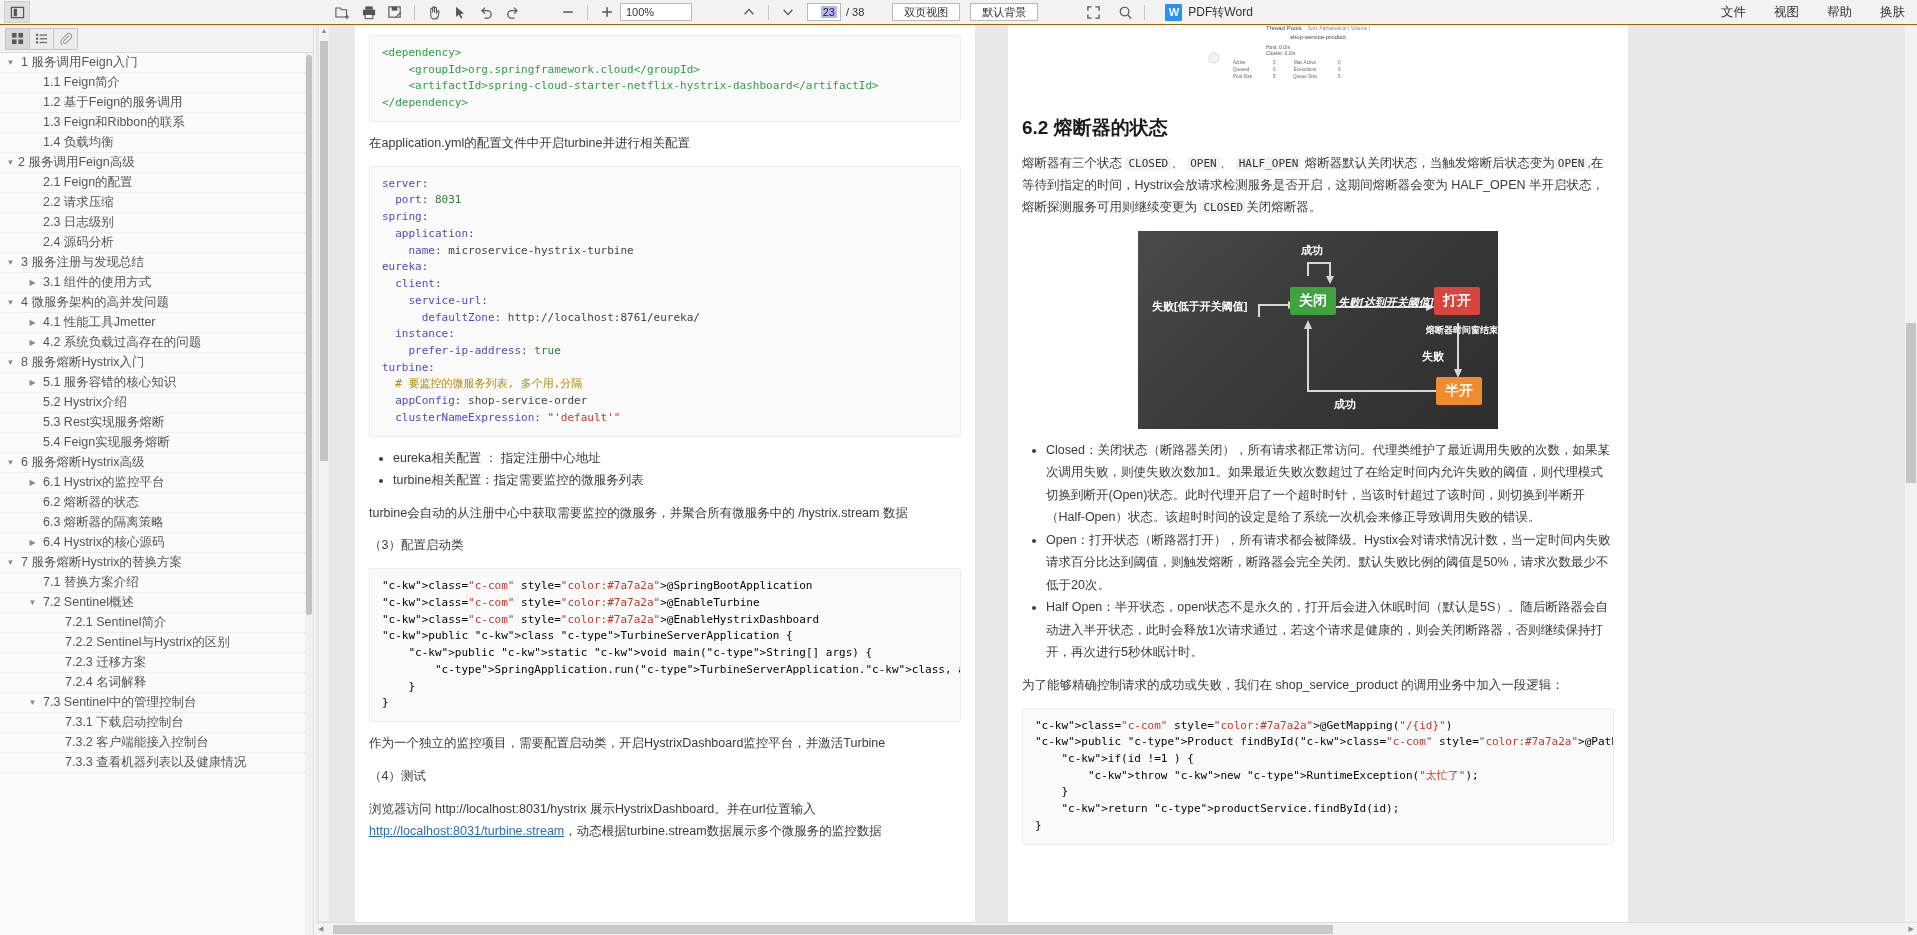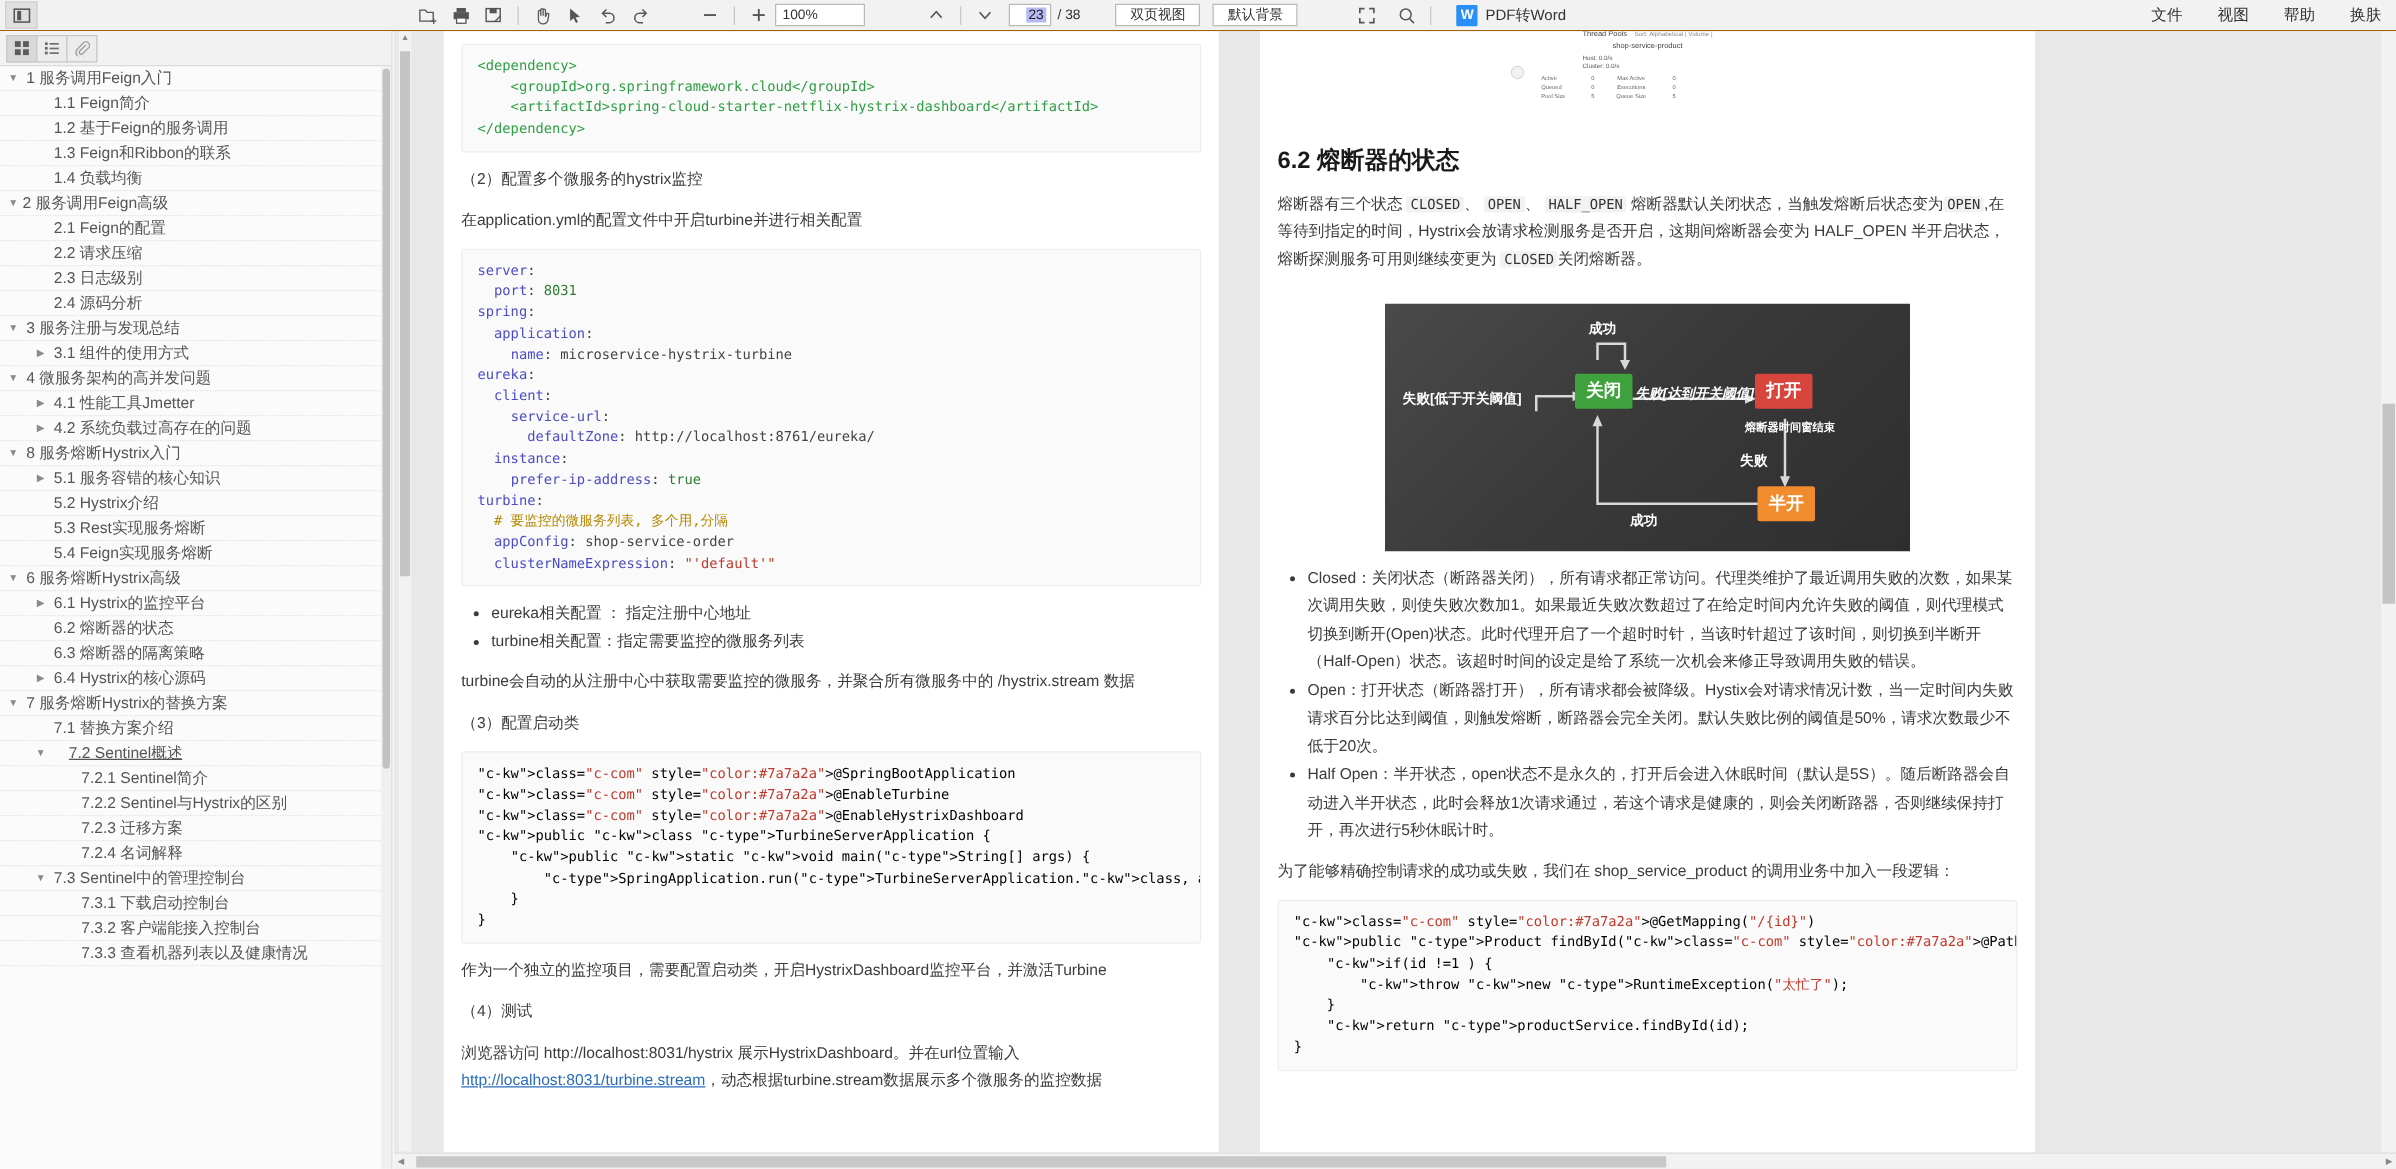--- a/index.html
+++ b/index.html
@@ -122,21 +122,21 @@
   ul.doc-ul { margin: 10px 0 10px 24px; }
   ul.doc-ul li { font-size: 12.5px; color: #3b3b3b; line-height: 1.8; }
   .inline-code {
     font-family: "DejaVu Sans Mono", monospace; font-size: 11px;
     background: #f2f2f2; border-radius: 2px; padding: 0 3px; color: #333;
   }
   .doc-link { color: #2a6ebb; text-decoration: underline; }
 
   
   .cb-diagram {
-    position: relative; width: 420px; height: 198px; margin: 24px auto 8px auto;
+    position: relative; width: 360px; height: 198px; margin: 12px auto 8px auto;
     background: linear-gradient(135deg,#4a4a4a 0%,#3a3a3a 45%,#2e2e2e 100%);
   }
   .cb-box {
     position: absolute; color: #fff; font-size: 14px; font-weight: bold;
     display: flex; align-items: center; justify-content: center;
     padding: 5px 9px; border-radius: 2px;
   }
   .cb-lbl { position: absolute; color: #fff; font-size: 11px; font-weight: bold; white-space: nowrap; }
 
   
@@ -407,21 +407,21 @@
       <div class="ol-row">
         <span class="ol-arrow" style="margin-left: 4px;">▼</span>
         <span class="ol-label" style="margin-left: 4px;">7 服务熔断Hystrix的替换方案</span>
       </div>
       <div class="ol-row">
         <span class="ol-arrow" style="margin-left: 26px;"></span>
         <span class="ol-label" style="margin-left: 4px;">7.1 替换方案介绍</span>
       </div>
       <div class="ol-row">
         <span class="ol-arrow" style="margin-left: 26px;">▼</span>
-        <span class="ol-label" style="margin-left: 16px; text-decoration: underline;">7.2 Sentinel概述</span>
+        <span class="ol-label" style="margin-left: 4px;">7.2 Sentinel概述</span>
       </div>
       <div class="ol-row">
         <span class="ol-arrow" style="margin-left: 48px;"></span>
         <span class="ol-label" style="margin-left: 4px;">7.2.1 Sentinel简介</span>
       </div>
       <div class="ol-row">
         <span class="ol-arrow" style="margin-left: 48px;"></span>
         <span class="ol-label" style="margin-left: 4px;">7.2.2 Sentinel与Hystrix的区别</span>
       </div>
       <div class="ol-row">
@@ -462,21 +462,20 @@
     <div class="vs-thumb"></div>
   </div>
 
   <div class="page page-left">
     <div class="pg-inner">
       <div class="code-block" id="code1"><span class="c-tag">&lt;dependency&gt;</span>
 <span class="c-tag">    &lt;groupId&gt;org.springframework.cloud&lt;/groupId&gt;</span>
 <span class="c-tag">    &lt;artifactId&gt;spring-cloud-starter-netflix-hystrix-dashboard&lt;/artifactId&gt;</span>
 <span class="c-tag">&lt;/dependency&gt;</span></div>
 
-      <div class="p-text cn">（2）配置多个微服务的hystrix监控</div>
       <div class="p-text cn">在application.yml的配置文件中开启turbine并进行相关配置</div>
 
       <div class="code-block" id="code2"><span class="c-key">server</span><span style="color:#444">:</span><span style="color:#444"></span>
   <span class="c-key">port</span><span style="color:#444">:</span><span class="c-num"> 8031</span>
 <span class="c-key">spring</span><span style="color:#444">:</span><span style="color:#444"></span>
   <span class="c-key">application</span><span style="color:#444">:</span><span style="color:#444"></span>
     <span class="c-key">name</span><span style="color:#444">:</span><span style="color:#444"> microservice-hystrix-turbine</span>
 <span class="c-key">eureka</span><span style="color:#444">:</span><span style="color:#444"></span>
   <span class="c-key">client</span><span style="color:#444">:</span><span style="color:#444"></span>
     <span class="c-key">service-url</span><span style="color:#444">:</span><span style="color:#444"></span>

